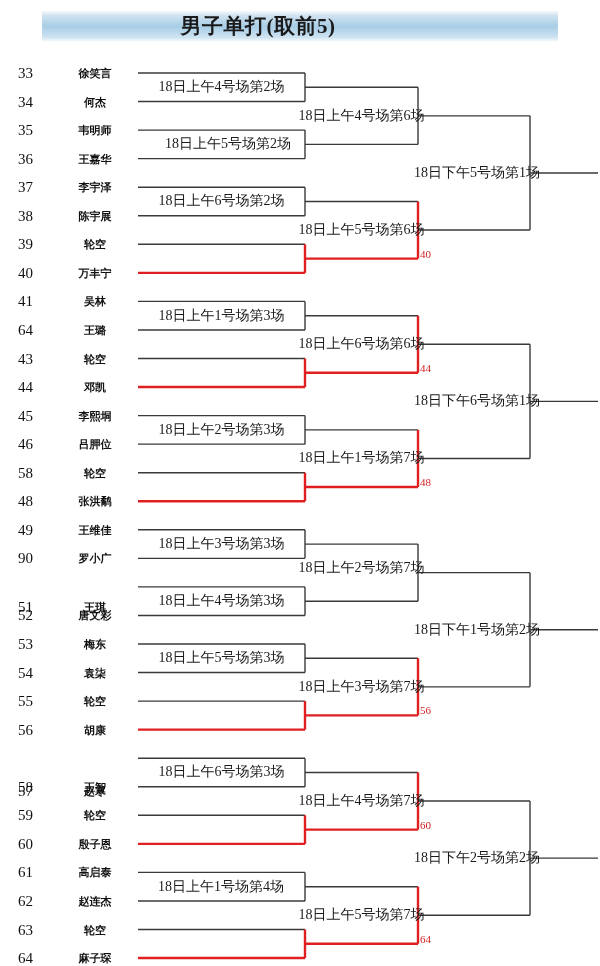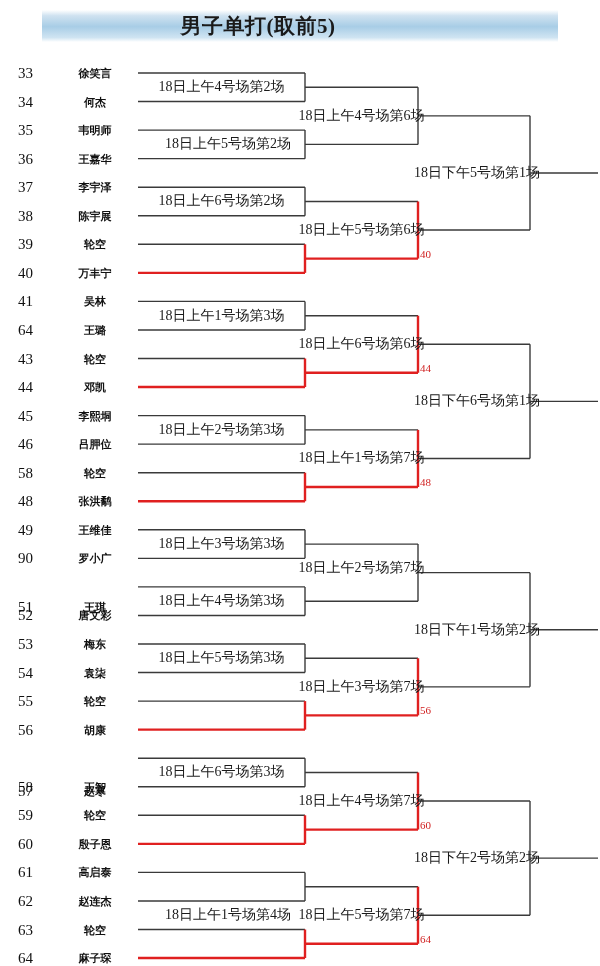--- a/index.html
+++ b/index.html
@@ -338,21 +338,21 @@
 <div id="label-layer">
     <div class="match-label r1" style="left: 157.5px; top: 81.275px;">18日上午4号场第2场</div>
     <div class="match-label r1" style="left: 164px; top: 138.375px;">18日上午5号场第2场</div>
     <div class="match-label r1" style="left: 157.5px; top: 195.475px;">18日上午6号场第2场</div>
     <div class="match-label r1" style="left: 157.5px; top: 309.675px;">18日上午1号场第3场</div>
     <div class="match-label r1" style="left: 157.5px; top: 423.875px;">18日上午2号场第3场</div>
     <div class="match-label r1" style="left: 157.5px; top: 538.075px;">18日上午3号场第3场</div>
     <div class="match-label r1" style="left: 157.5px; top: 595.175px;">18日上午4号场第3场</div>
     <div class="match-label r1" style="left: 157.5px; top: 652.275px;">18日上午5号场第3场</div>
     <div class="match-label r1" style="left: 157.5px; top: 766.475px;">18日上午6号场第3场</div>
-    <div class="match-label r1" style="left: 164px; top: 880.675px; margin-top: 28px;">18日上午1号场第4场</div>
+    <div class="match-label r1" style="left: 157px; top: 880.675px;">18日上午1号场第4场</div>
     <div class="match-label r2" style="left: 297.5px; top: 109.825px;">18日上午4号场第6场</div>
     <div class="match-label r2" style="left: 297.5px; top: 224.025px;">18日上午5号场第6场</div>
     <div class="winner-num" style="left: 420px; top: 247.575px;">40</div>
     <div class="match-label r2" style="left: 297.5px; top: 338.225px;">18日上午6号场第6场</div>
     <div class="winner-num" style="left: 420px; top: 361.775px;">44</div>
     <div class="match-label r2" style="left: 297.5px; top: 452.425px;">18日上午1号场第7场</div>
     <div class="winner-num" style="left: 420px; top: 475.975px;">48</div>
     <div class="match-label r2" style="left: 297.5px; top: 551px; margin-top: 11px;">18日上午2号场第7场</div>
     <div class="match-label r2" style="left: 297.5px; top: 680.825px;">18日上午3号场第7场</div>
     <div class="winner-num" style="left: 420px; top: 704.375px;">56</div>

